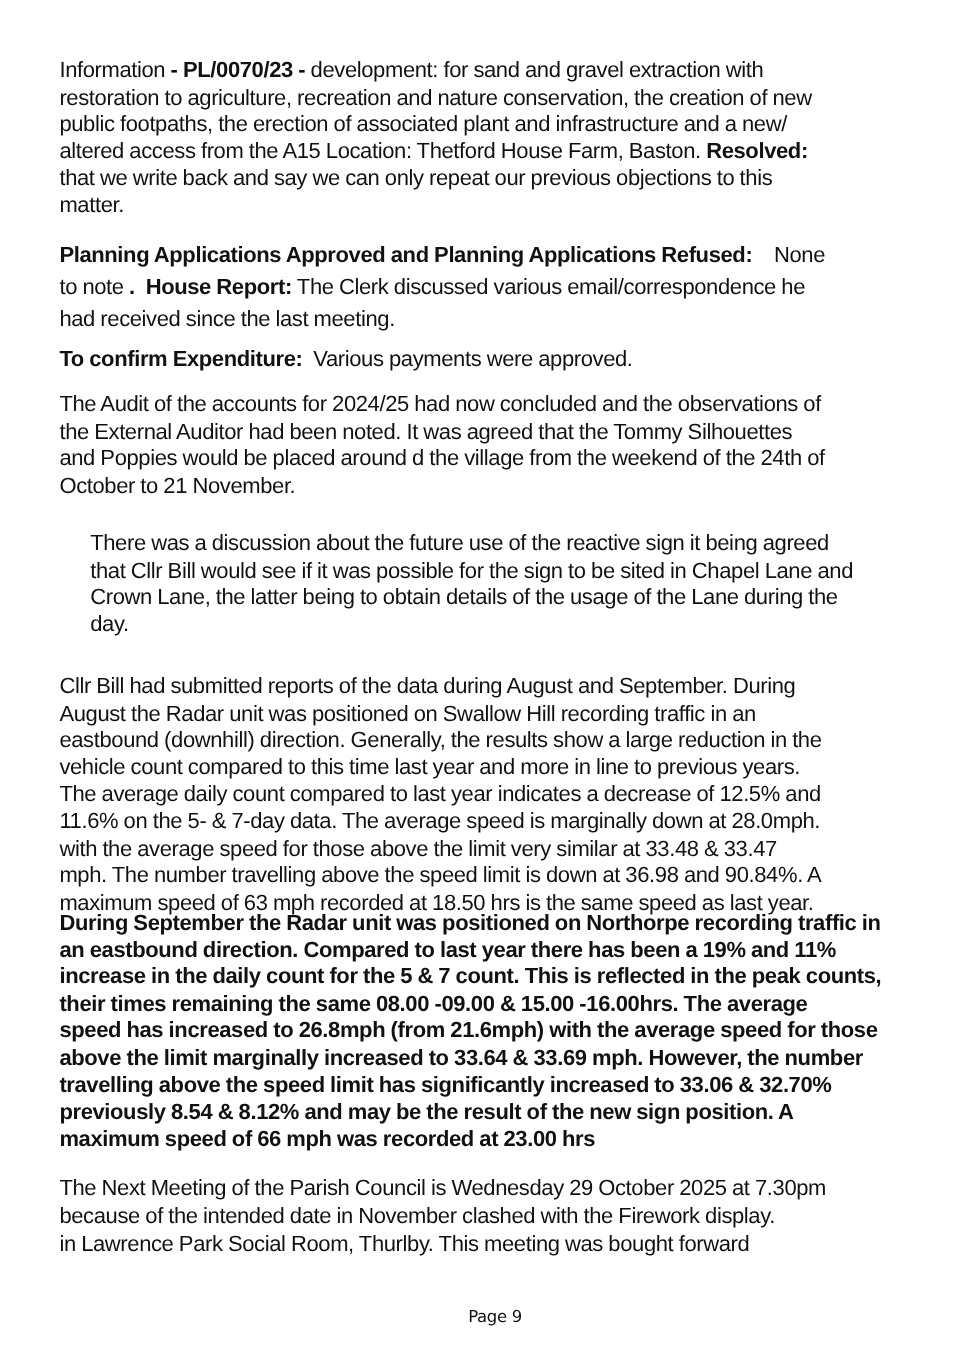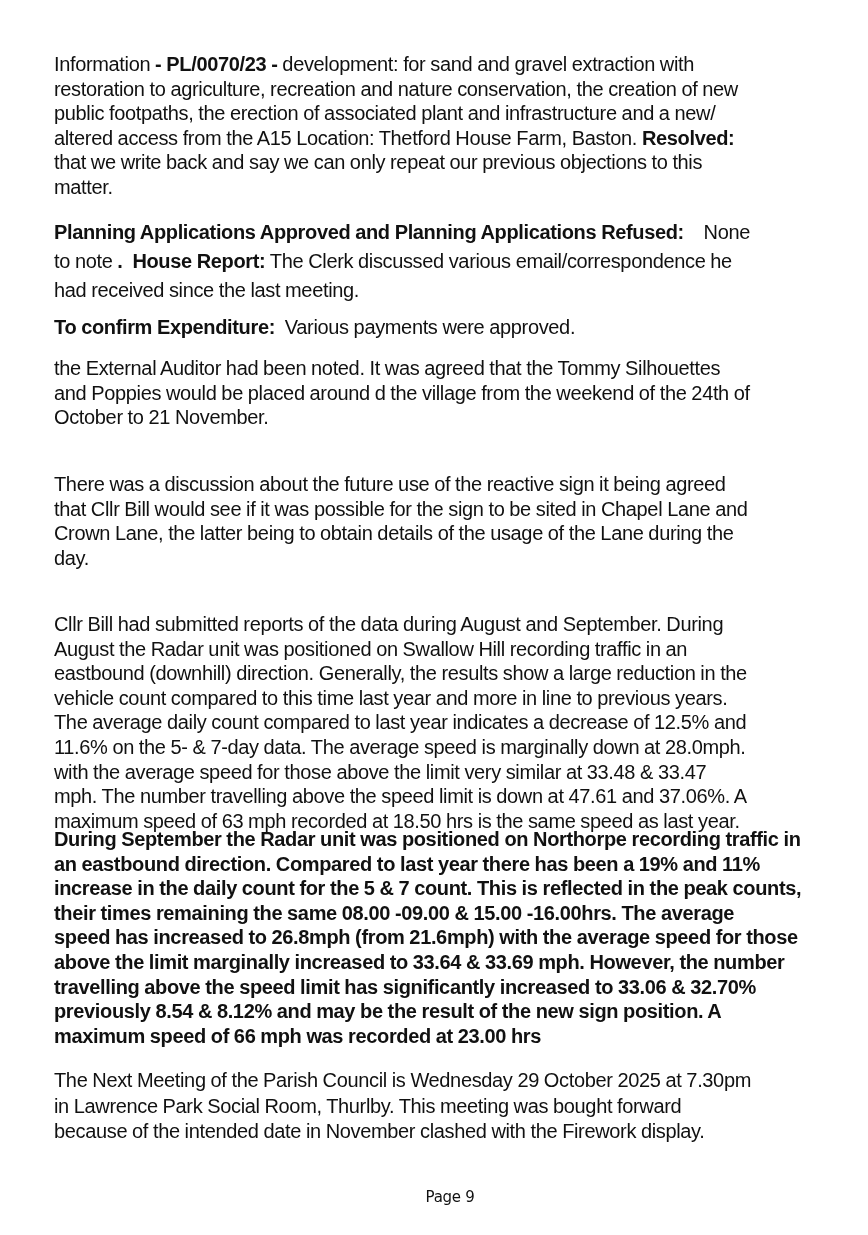--- a/index.html
+++ b/index.html
@@ -9,21 +9,21 @@
     }
     .page { position: absolute; left: 54px; top: 52px; width: 780px; }
     .para { font-size: 20px; line-height: 24.6px; margin: 0; letter-spacing: -0.35px; word-spacing: -0.3px; }
     .line { display: block; white-space: nowrap; }
     b { font-weight: bold; }
     .p1 { position: absolute; top: 0; }
     .p2 { position: absolute; top: 166px; }
     .p2 .line { line-height: 29px; }
     .p3 { position: absolute; top: 263px; }
     .p4 { position: absolute; top: 304px; }
-    .p5 { position: absolute; top: 420px; }
+    .p5 { position: absolute; top: 430px; margin-left: 28px; }
     .p6 { position: absolute; top: 560px; }
     .p7 { position: absolute; top: 775px; font-weight: bold; }
     .p8 { position: absolute; top: 1016px; }
     .p8 .line { line-height: 25.5px; }
     .footer {
       position: absolute; top: 1188px; left: 0; width: 868px; text-align: center;
       font-size: 15px; font-family: "DejaVu Sans", sans-serif; letter-spacing: -0.3px; color: #111; padding-left: 16px;
     }
   </style>
 </head>
@@ -44,57 +44,58 @@
     <span class="line"><b>Planning Applications Approved and Planning Applications Refused:</b>&nbsp;&nbsp;&nbsp;&nbsp;<span>None</span></span>
     <span class="line"><span>to note</span> <b>.</b>&nbsp;&nbsp;<b>House Report:</b><span> The Clerk discussed various email/correspondence he</span></span>
     <span class="line">had received since the last meeting.</span>
   </p>
 
   <p class="para p3">
     <span class="line"><b>To confirm Expenditure:</b>&nbsp;&nbsp;<span>Various payments were approved.</span></span>
   </p>
 
   <p class="para p4">
+    <span class="line">The Audit of the accounts for 2024/25 had now concluded and the observations of</span>
     <span class="line">the External Auditor had been noted.  It was agreed that the Tommy Silhouettes</span>
     <span class="line">and Poppies would be placed around d the village from the weekend of the 24th of</span>
     <span class="line">October to 21 November.</span>
   </p>
 
   <p class="para p5">
     <span class="line">There was a discussion about the future use of the reactive sign it being agreed</span>
     <span class="line">that Cllr Bill would see if it was possible for the sign to be sited in Chapel Lane and</span>
     <span class="line">Crown Lane, the latter being to obtain details of the usage of the Lane during the</span>
     <span class="line">day.</span>
   </p>
 
   <p class="para p6">
     <span class="line">Cllr Bill had submitted reports of the data during August and September. During</span>
     <span class="line">August the Radar unit was positioned on Swallow Hill recording traffic in an</span>
     <span class="line">eastbound (downhill) direction.  Generally, the results show a large reduction in the</span>
     <span class="line">vehicle count compared to this time last year and more in line to previous years.</span>
     <span class="line">The average daily count compared to last year indicates a decrease of 12.5% and</span>
     <span class="line">11.6% on the 5- &amp; 7-day data. The average speed is marginally down at 28.0mph.</span>
     <span class="line">with the average speed for those above the limit very similar at 33.48 &amp; 33.47</span>
-    <span class="line">mph. The number travelling above the speed limit is down at 47.61 and 37.06%.  A</span>
+    <span class="line">mph. The number travelling above the speed limit is down at 36.98 and 90.84%.  A</span>
     <span class="line">maximum speed of 63 mph recorded at 18.50 hrs is the same speed as last year.</span>
   </p>
 
   <p class="para p7">
     <span class="line">During September the Radar unit was positioned on Northorpe recording traffic in</span>
     <span class="line">an eastbound direction. Compared to last year there has been a 19% and 11%</span>
     <span class="line">increase in the daily count for the 5 &amp; 7 count. This is reflected in the peak counts,</span>
     <span class="line">their times remaining the same 08.00 -09.00 &amp; 15.00 -16.00hrs. The average</span>
     <span class="line">speed has increased to 26.8mph (from 21.6mph) with the average speed for those</span>
     <span class="line">above the limit marginally increased to 33.64 &amp; 33.69 mph. However, the number</span>
     <span class="line">travelling above the speed limit has significantly increased to 33.06 &amp; 32.70%</span>
     <span class="line">previously 8.54 &amp; 8.12% and may be the result of the new sign position. A</span>
     <span class="line">maximum speed of 66 mph was recorded at 23.00 hrs</span>
   </p>
 
   <p class="para p8">
     <span class="line">The Next Meeting of the Parish Council is Wednesday 29 October 2025 at 7.30pm</span>
+    <span class="line">because of the intended date in November clashed with the Firework display.</span>
     <span class="line">in Lawrence Park Social Room, Thurlby. This meeting was bought forward</span>
-    <span class="line">because of the intended date in November clashed with the Firework display.</span>
   </p>
 
 </div>
 
 <div class="footer">Page 9</div>
 
 </body></html>

